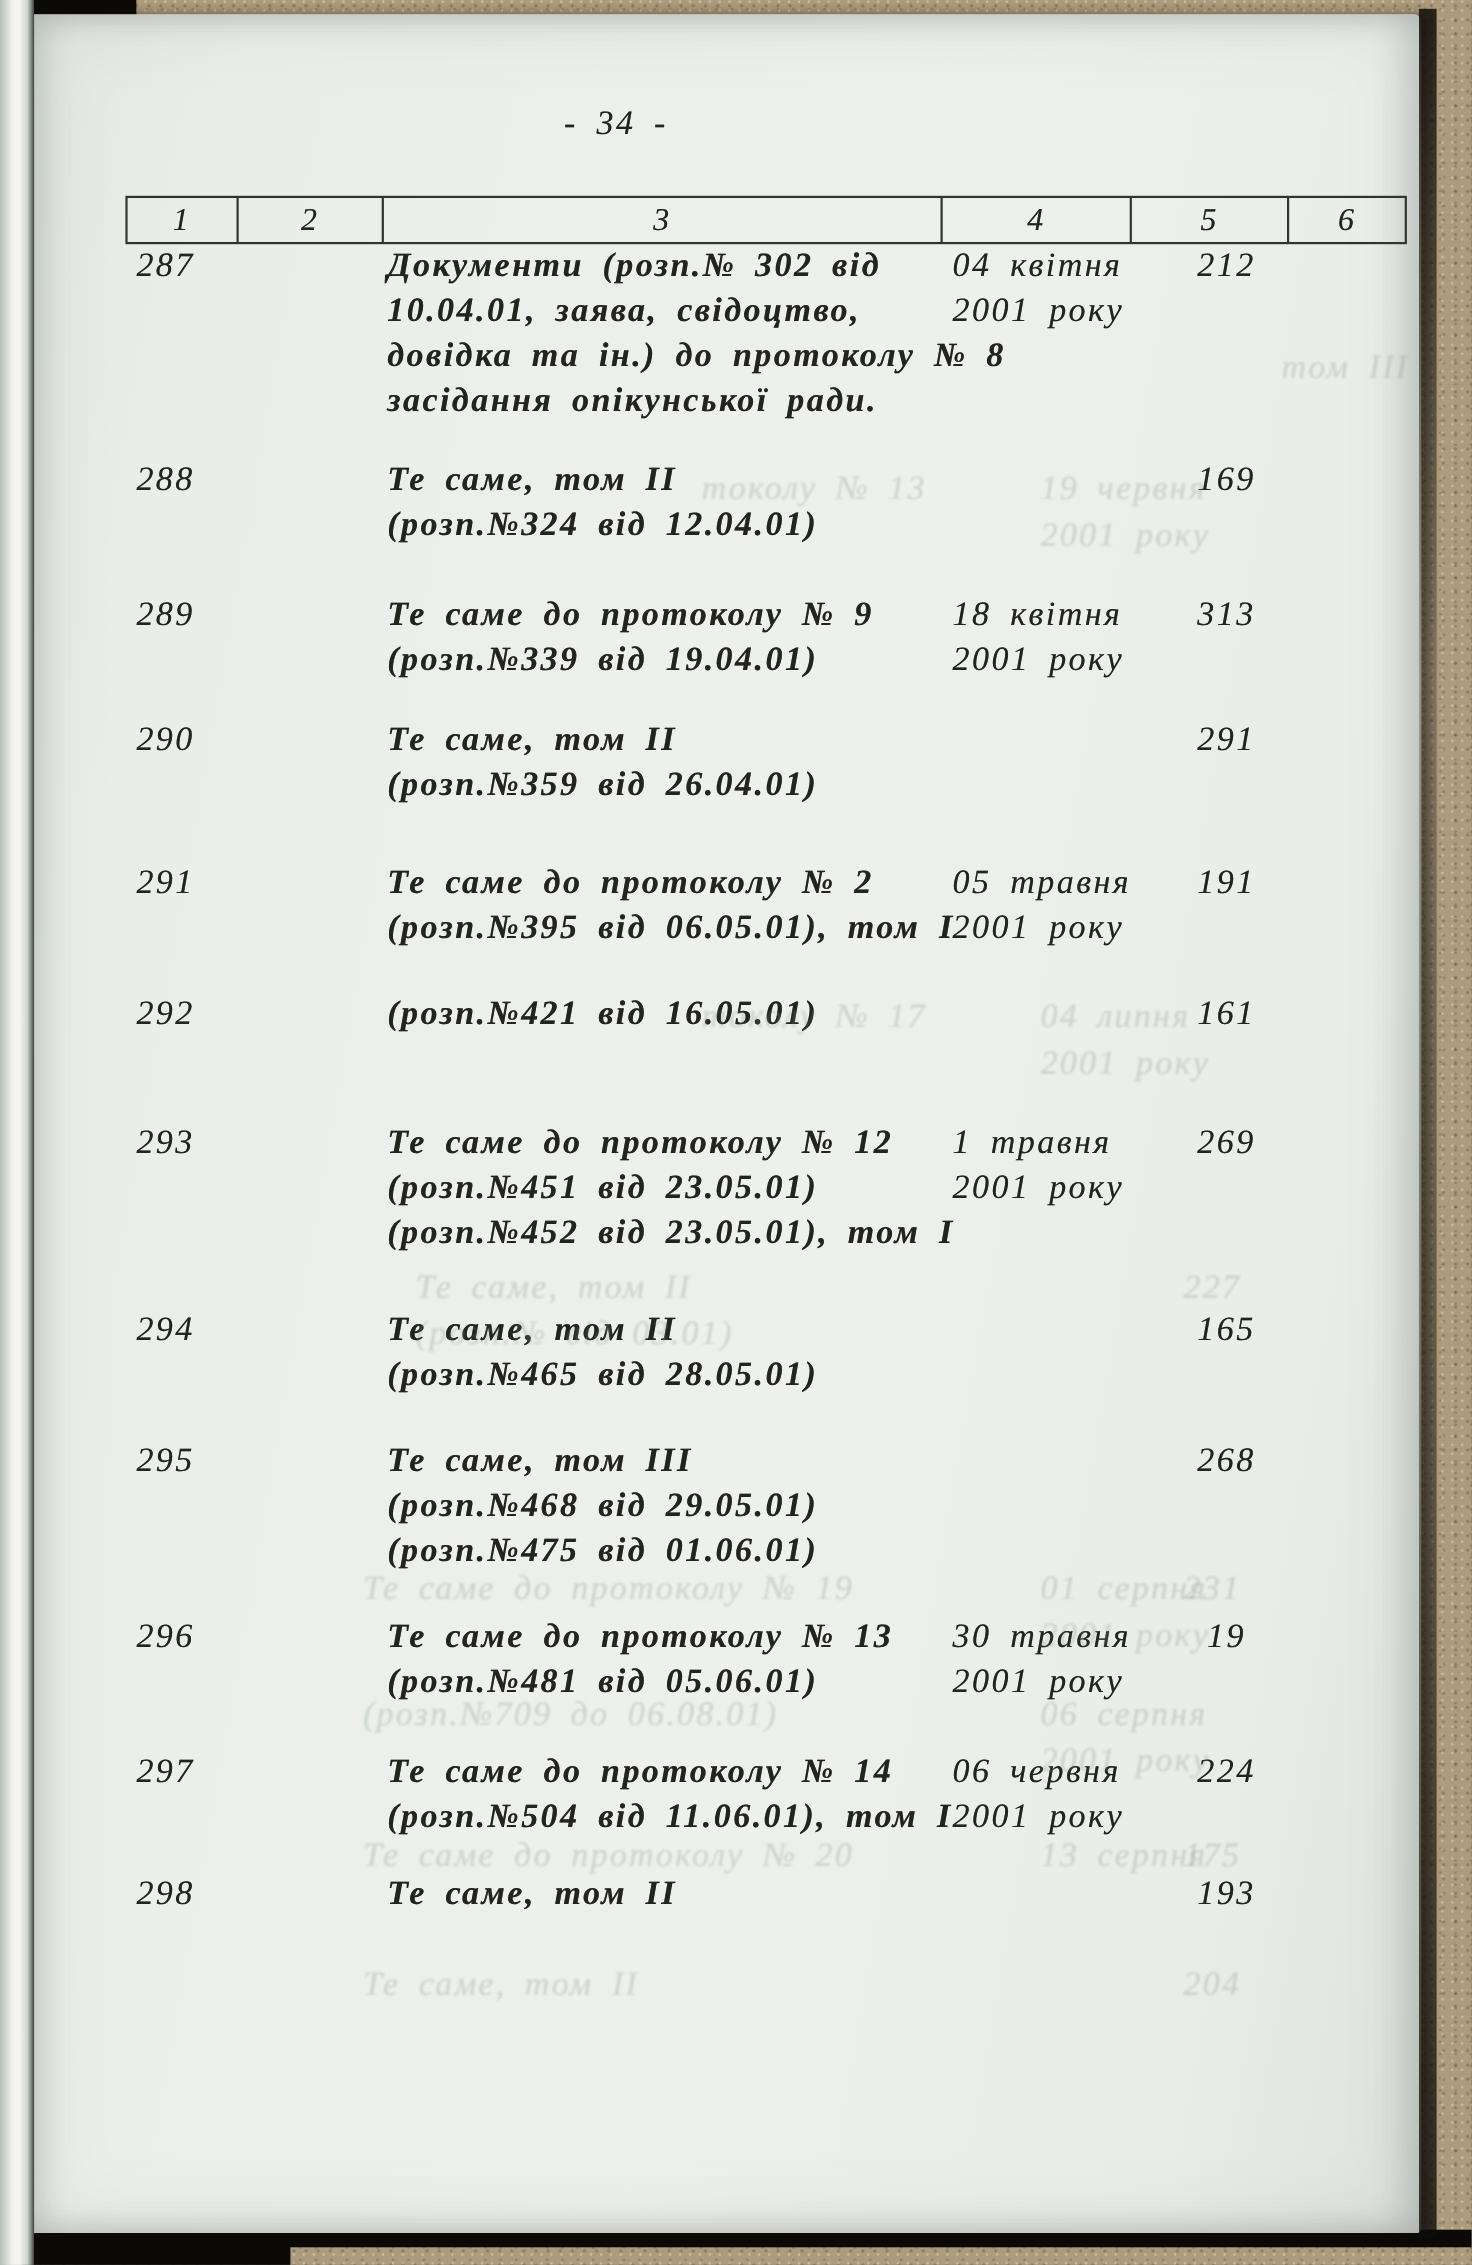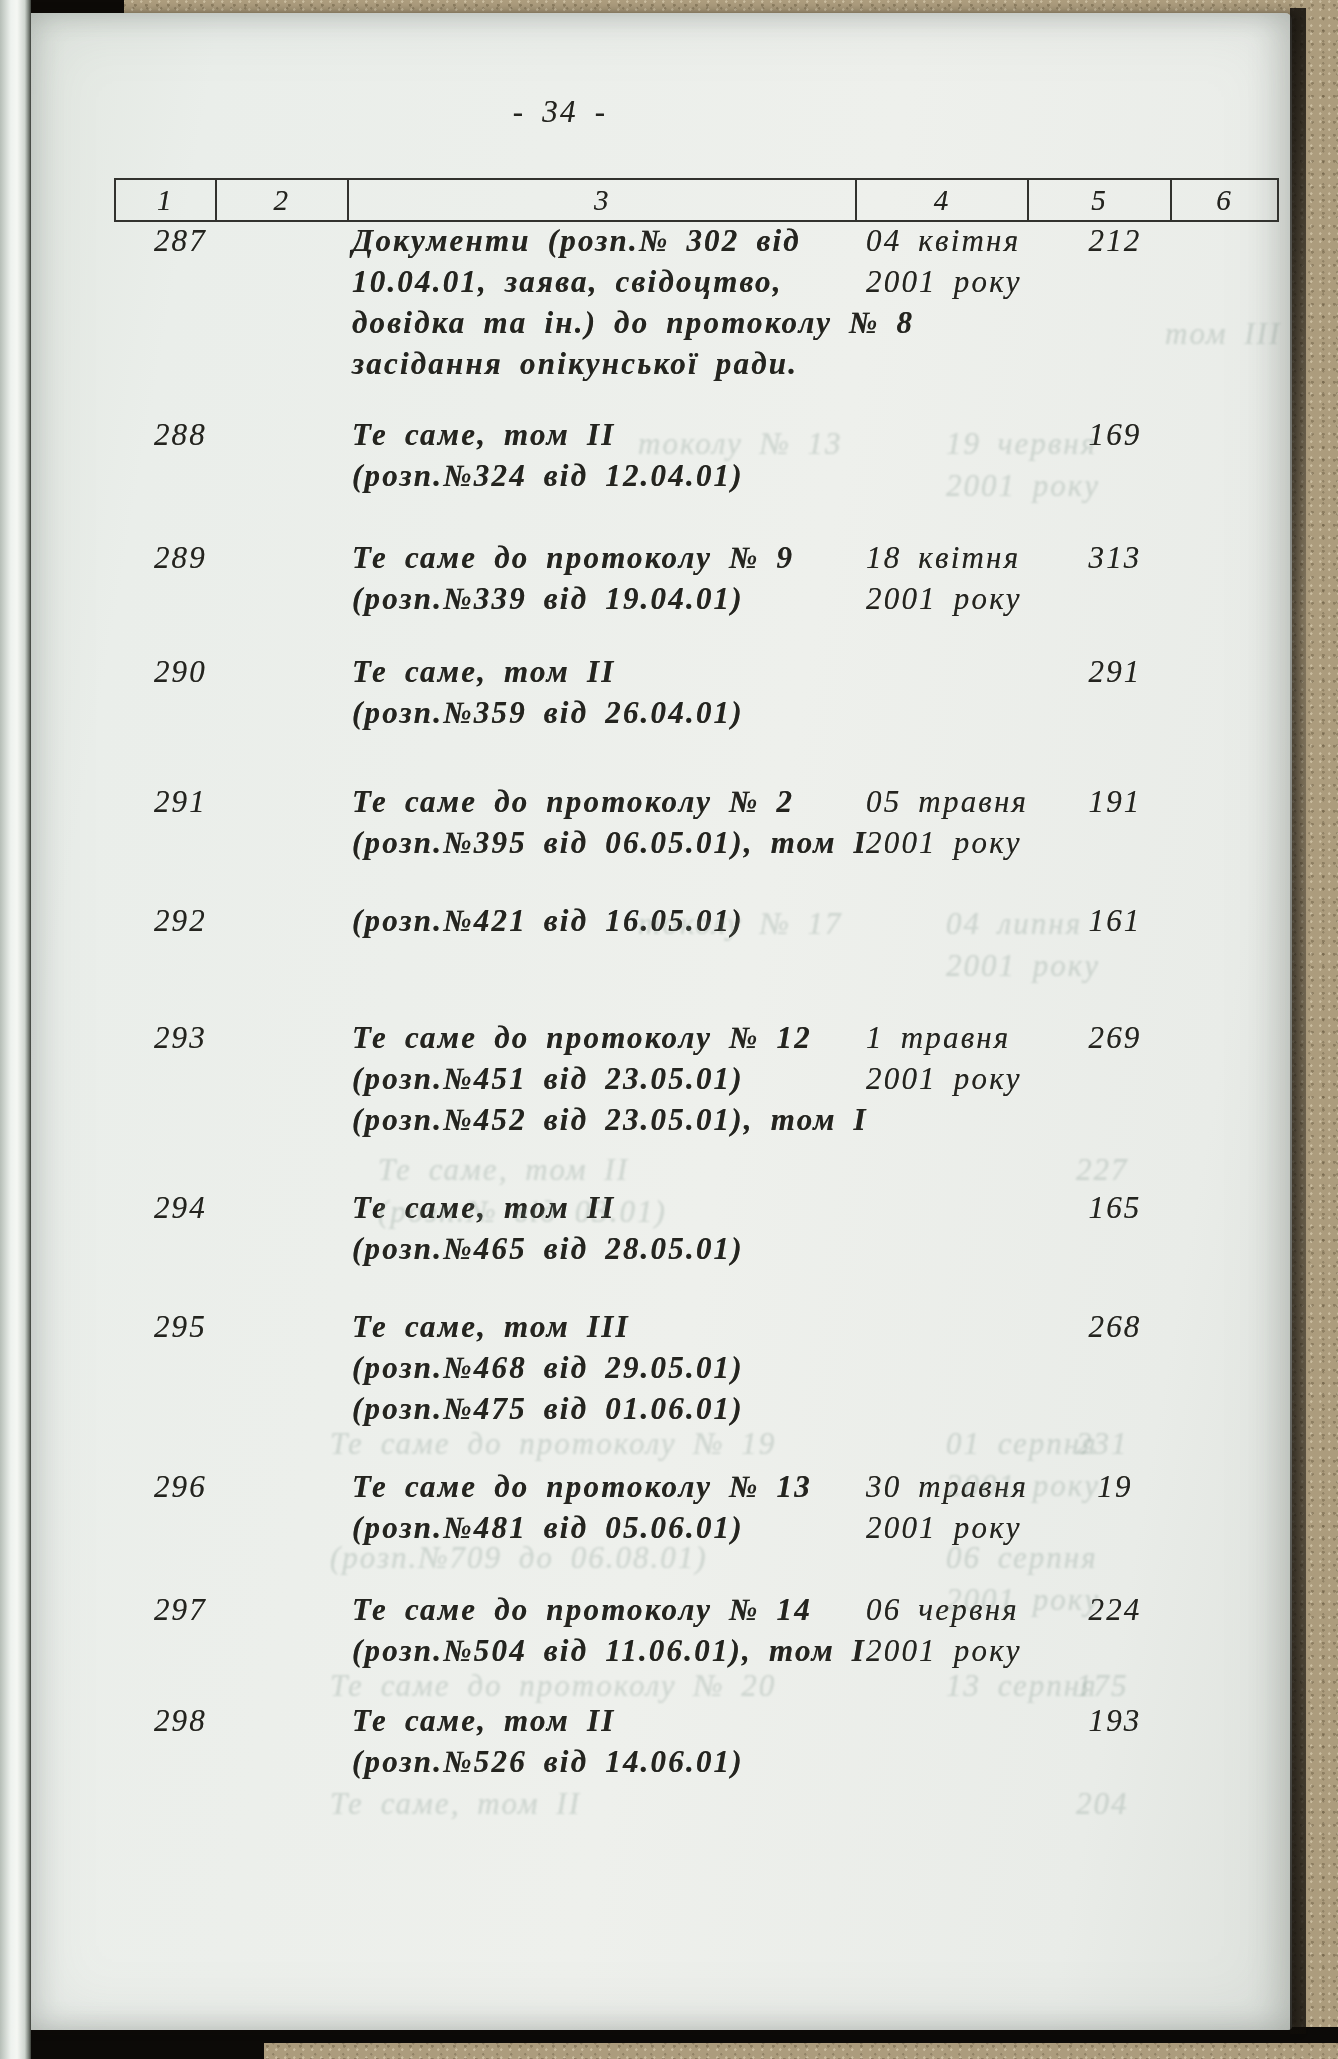--- a/index.html
+++ b/index.html
@@ -25,21 +25,21 @@
     background:linear-gradient(90deg,#b6beb7 0%,#eef2ee 35%,#f5f7f3 55%,#cfd6cf 80%,#70776f 94%,#3a3d38 100%);}
   .content{position:absolute;inset:0;z-index:5;color:#24241f;font-style:italic;
     font-size:31px;letter-spacing:2.2px;word-spacing:7px;
     text-shadow:0 0 .6px rgba(30,30,25,.55);}
   .pagenum{position:absolute;left:430px;top:94px;width:260px;text-align:center;white-space:nowrap;}
   .hdr{position:absolute;left:114px;top:178px;width:1165px;height:44px;box-sizing:border-box;
     border:2px solid #32322e;display:flex;}
   .hdr .cell{box-sizing:border-box;height:100%;line-height:40px;text-align:center;font-size:29px;}
   .hdr .cell + .cell{border-left:2px solid #32322e;}
   .row{position:absolute;left:0;width:1338px;height:0;overflow:visible;}
-  .row .num{position:absolute;left:112px;top:0;width:95px;white-space:nowrap;text-align:right;}
+  .row .num{position:absolute;left:124px;top:0;width:95px;white-space:nowrap;}
   .row .desc{position:absolute;left:352px;top:0;width:540px;font-weight:bold;}
   .row .date{position:absolute;left:866px;top:0;width:200px;}
   .row .cnt{position:absolute;left:1040px;top:0;width:150px;text-align:center;white-space:nowrap;}
   .ln{height:41px;line-height:41px;white-space:nowrap;}
   .ghost{position:absolute;white-space:nowrap;color:#7e958b;opacity:.28;filter:blur(1.2px);
     font-size:31px;letter-spacing:2px;}
 </style>
 </head>
 <body>
 
@@ -176,21 +176,20 @@
           <div class="date">
             <div class="ln">06 червня</div>
             <div class="ln">2001 року</div>
           </div>
           <div class="cnt ln">224</div>
         </div>
         <div class="row" style="top: 1700px;">
           <div class="num ln">298</div>
           <div class="desc">
             <div class="ln">Те саме, том II</div>
-            <div class="ln">(розп.№526 від 14.06.01)</div>
           </div>
           <div class="cnt ln">193</div>
         </div>
       </div>
     <div id="ghost-host">
         <div class="ghost" style="left: 1165px; top: 316px;">том III</div>
         <div class="ghost" style="left: 638px; top: 426px;">токолу № 13</div>
         <div class="ghost" style="left: 946px; top: 426px;">19 червня</div>
         <div class="ghost" style="left: 946px; top: 468px;">2001 року</div>
         <div class="ghost" style="left: 638px; top: 906px;">токолу № 17</div>

